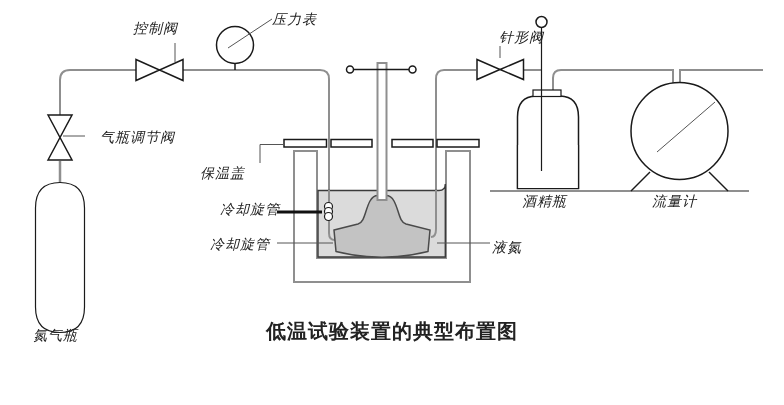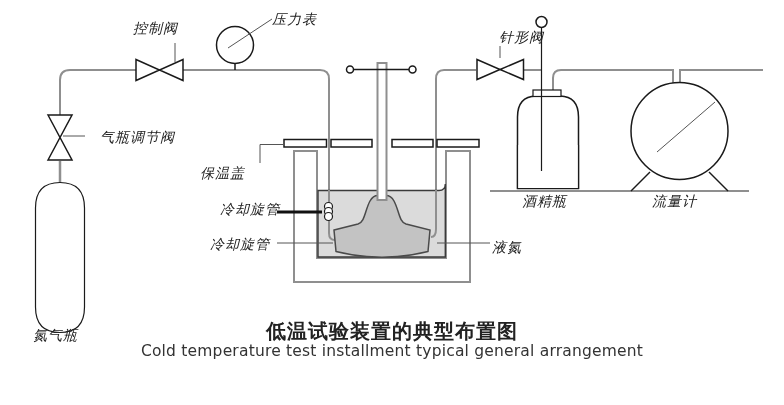--- a/index.html
+++ b/index.html
@@ -157,14 +157,13 @@
   <div class="lbl" style="left:100px;top:129px">气瓶调节阀</div>
   <div class="lbl" style="left:200px;top:165px">保温盖</div>
   <div class="lbl" style="left:220px;top:201px">冷却旋管</div>
   <div class="lbl" style="left:210px;top:236px">冷却旋管</div>
   <div class="lbl" style="left:492px;top:239px">液氮</div>
   <div class="lbl" style="left:522px;top:193px">酒精瓶</div>
   <div class="lbl" style="left:652px;top:193px">流量计</div>
   <div class="lbl" style="left:33px;top:327px">氮气瓶</div>
 
   <div class="title-cn">低温试验装置的典型布置图</div>
-  <div class="title-en">Cold temperature test installment typical general arrangement</div>
 </div>
 
 </body></html>

